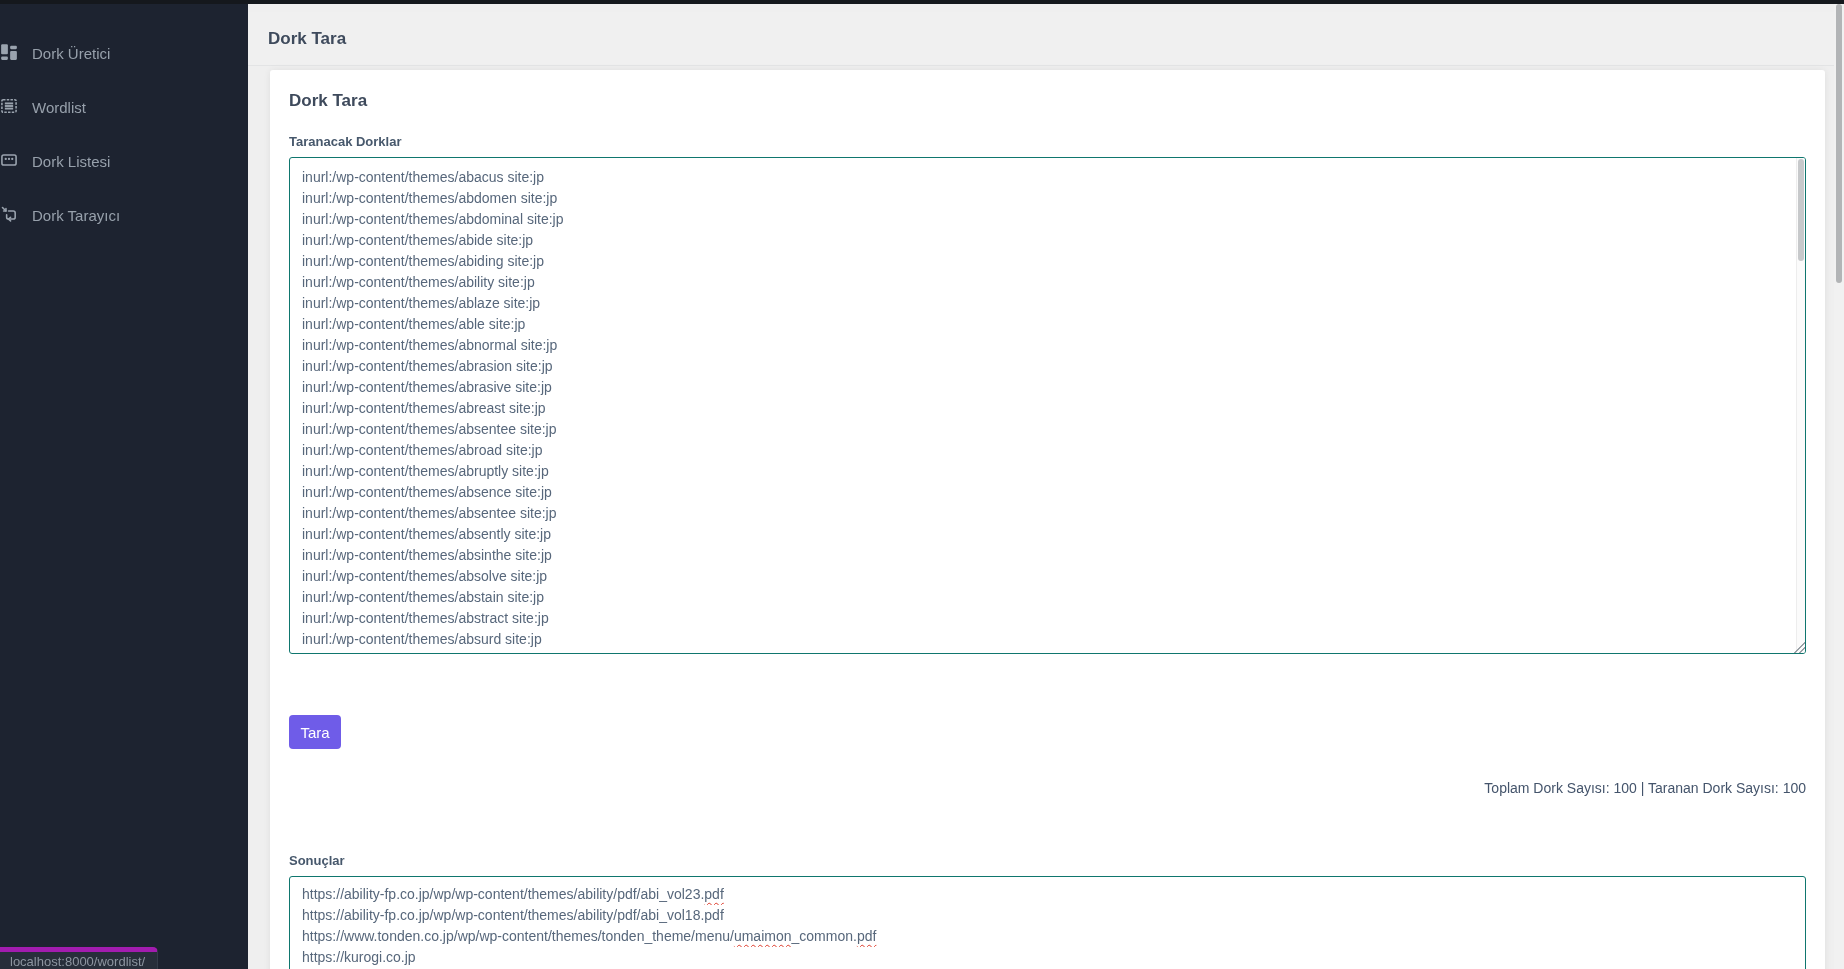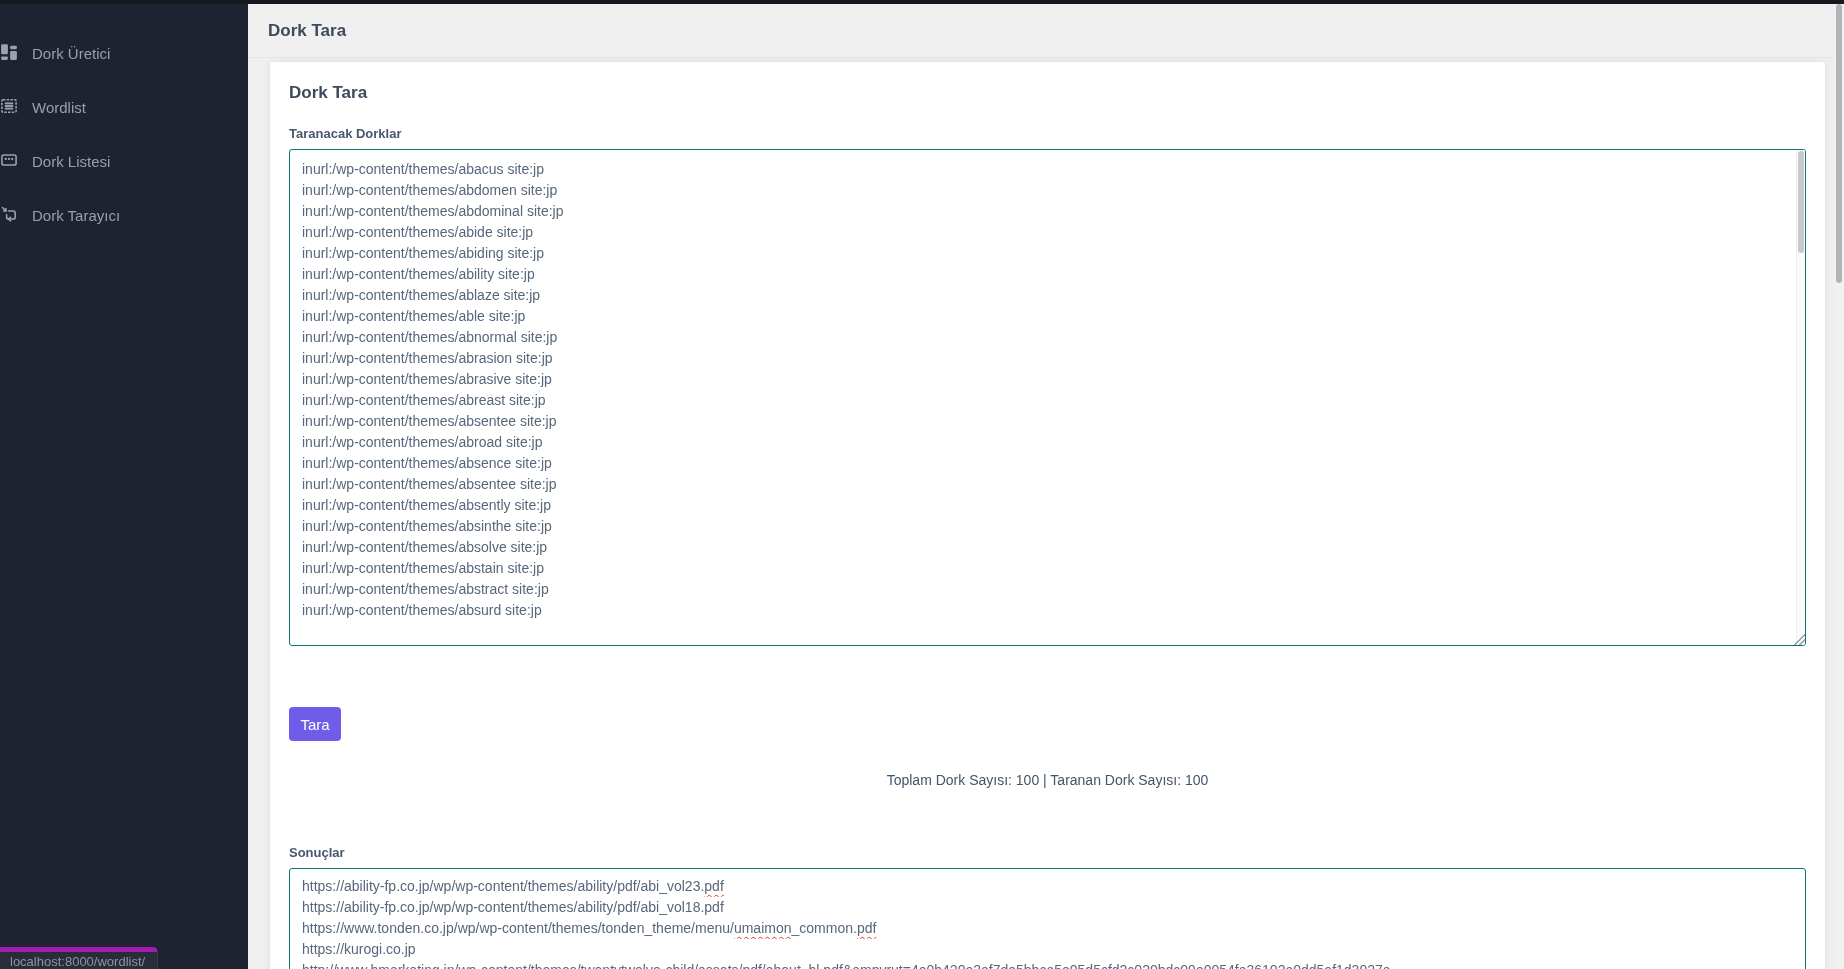--- a/index.html
+++ b/index.html
@@ -17,21 +17,21 @@
               color:#97a0ab; font-size:15px; cursor:pointer; }
   .nav-item svg { flex:0 0 auto; }
 
   
   .url-tooltip { position:absolute; left:0; bottom:0; height:22px; line-height:20px;
                  background:#272e3a; color:#8d95a0; font-size:13px; padding:0 12px 0 10px;
                  border-top-right-radius:5px; border-top:5px solid #a21caf; border-right:1px solid #343c49;
                  white-space:nowrap; }
 
   
-  .content { position:absolute; left:248px; top:4px; width:1586px; height:819px; }
+  .content { position:absolute; left:248px; top:12px; width:1586px; height:819px; }
   .topbar { height:54px; background:#f0f0f0; border-bottom:1px solid #e3e4e5;
             display:flex; align-items:center; padding-left:20px; }
   .topbar-title { font-size:17px; font-weight:700; color:#3e4a5c; }
 
   .main { padding:4px 9px 0 22px; }
   .card { background:#ffffff; border-radius:3px; box-shadow:0 0 7px rgba(0,0,0,.07);
           padding:20px 19px 40px 19px; min-height:930px; }
   .card-title { font-size:17px; font-weight:600; color:#3e4a5c; line-height:22px; }
   .field-label { margin-top:21px; font-size:13px; font-weight:600; color:#47586c; line-height:17px; }
 
@@ -52,21 +52,21 @@
                      background:#fbfbfb; border-left:1px solid #ededed; }
   .inner-thumb { position:absolute; top:1px; left:1px; width:6px; height:102px;
                  background:#c7c9cb; border-radius:3px; }
   .resize-grip { position:absolute; right:0; bottom:0; width:11px; height:11px;
                  background:
                    linear-gradient(135deg, transparent 0 50%, #9aa0a6 50% 57%, transparent 57% 72%, #9aa0a6 72% 79%, transparent 79%);
                }
 
   .btn { display:inline-block; margin-top:61px; width:52px; height:34px; border:none; border-radius:4px;
          background:#6f5ce8; color:#ffffff; font-size:15px; font-family:inherit; cursor:pointer; }
-  .status-line { margin-top:30px; text-align:center; font-size:14px; color:#44546b; line-height:18px; }
+  .status-line { margin-top:30px; text-align:right; font-size:14px; color:#44546b; line-height:18px; }
   .results-label { margin-top:55px; }
 
   
   .page-scrollbar { position:absolute; right:0; top:0; width:10px; height:969px; background:#f1f1f1; z-index:40; }
   .page-thumb { position:absolute; left:2px; top:4px; width:6px; height:279px; background:#b2b4b6; border-radius:3px; }
 </style>
 </head>
 <body>
 
 <div class="page">
@@ -147,20 +147,21 @@
               <div class="line">inurl:/wp-content/themes/abiding site:jp</div>
               <div class="line">inurl:/wp-content/themes/ability site:jp</div>
               <div class="line">inurl:/wp-content/themes/ablaze site:jp</div>
               <div class="line">inurl:/wp-content/themes/able site:jp</div>
               <div class="line">inurl:/wp-content/themes/abnormal site:jp</div>
               <div class="line">inurl:/wp-content/themes/abrasion site:jp</div>
               <div class="line">inurl:/wp-content/themes/abrasive site:jp</div>
               <div class="line">inurl:/wp-content/themes/abreast site:jp</div>
               <div class="line">inurl:/wp-content/themes/absentee site:jp</div>
               <div class="line">inurl:/wp-content/themes/abroad site:jp</div>
+              <div class="line">inurl:/wp-content/themes/abruptly site:jp</div>
               <div class="line">inurl:/wp-content/themes/absence site:jp</div>
               <div class="line">inurl:/wp-content/themes/absentee site:jp</div>
               <div class="line">inurl:/wp-content/themes/absently site:jp</div>
               <div class="line">inurl:/wp-content/themes/absinthe site:jp</div>
               <div class="line">inurl:/wp-content/themes/absolve site:jp</div>
               <div class="line">inurl:/wp-content/themes/abstain site:jp</div>
               <div class="line">inurl:/wp-content/themes/abstract site:jp</div>
               <div class="line">inurl:/wp-content/themes/absurd site:jp</div>
             </div>
           <div class="inner-scrollbar">

